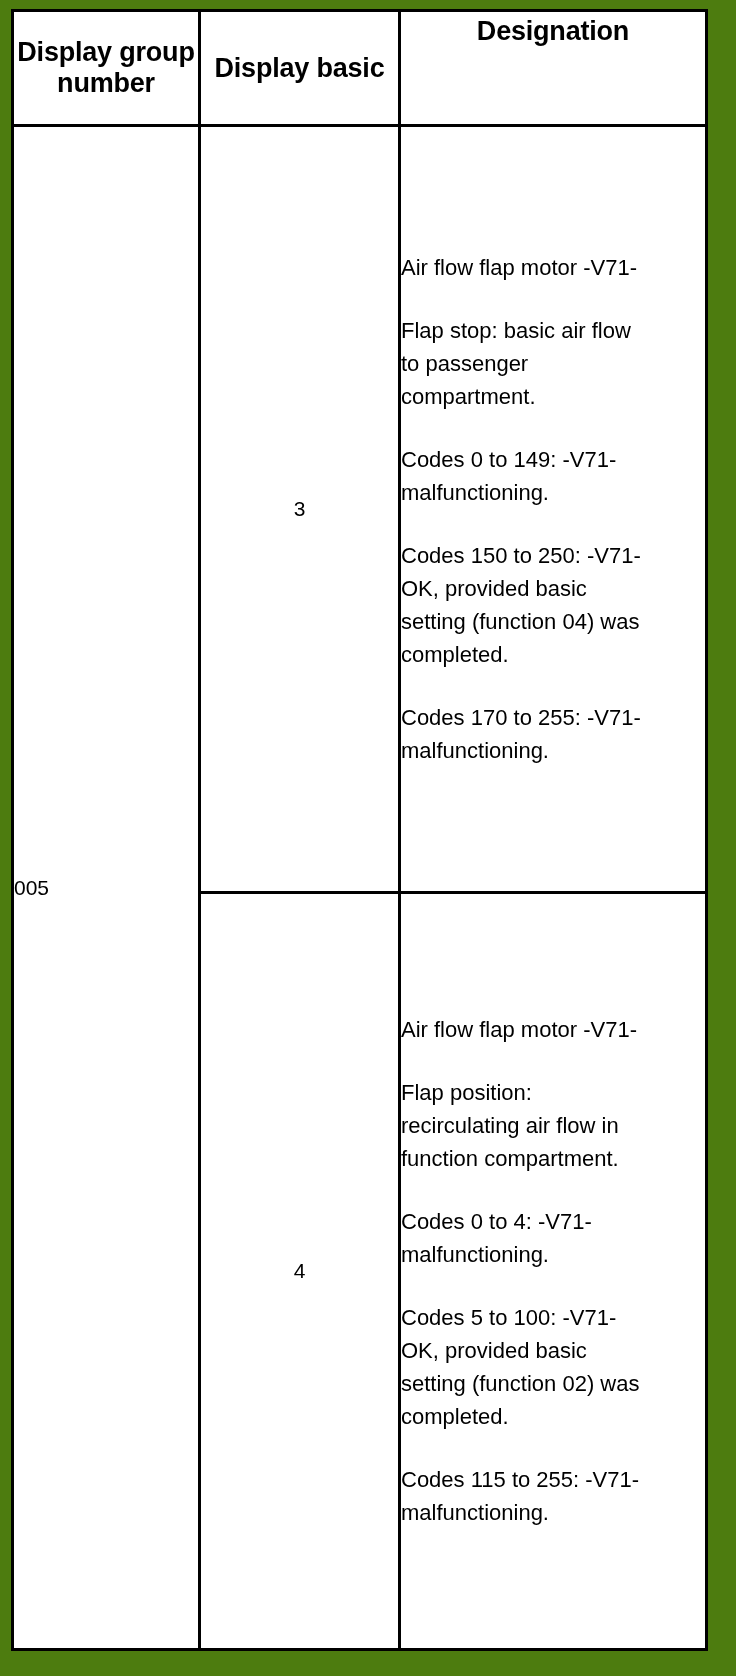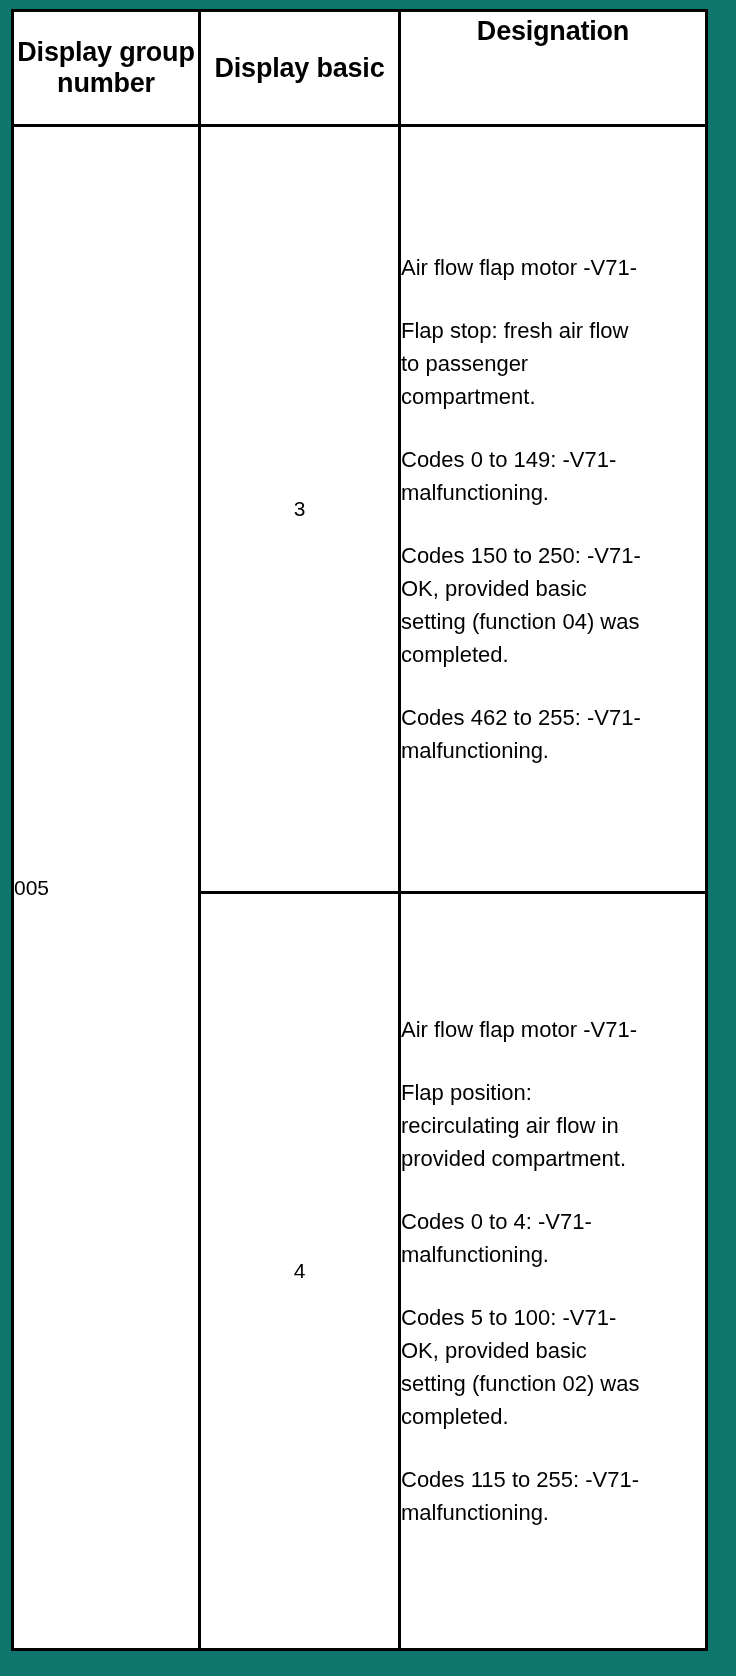--- a/index.html
+++ b/index.html
@@ -13,21 +13,21 @@
     height: 1676px;
     font-family: "Liberation Sans", sans-serif;
     color: #000000;
     overflow: hidden;
   }
 
   .page {
     position: relative;
     width: 736px;
     height: 1676px;
-    background: #0f766e;
+    background: #4d7c0f;
   }
 
   table.spec-table {
     position: absolute;
     left: 11px;
     top: 9px;
     width: 694px;
     border-collapse: collapse;
     table-layout: fixed;
     background: #ffffff;
@@ -118,33 +118,33 @@
 
     <tbody>
 
       <tr class="row-1">
         <td class="group-cell" rowspan="2">005</td>
 
         <td class="field-cell">3</td>
 
         <td class="desig-cell">
           <p class="para">Air flow flap motor -V71-</p>
-          <p class="para">Flap stop: fresh air flow to passenger compartment.</p>
+          <p class="para">Flap stop: basic air flow to passenger compartment.</p>
           <p class="para">Codes 0 to 149: -V71- malfunctioning.</p>
           <p class="para">Codes 150 to 250: -V71- OK, provided basic setting (function 04) was completed.</p>
-          <p class="para">Codes 462 to 255: -V71- malfunctioning.</p>
+          <p class="para">Codes 170 to 255: -V71- malfunctioning.</p>
         </td>
       </tr>
 
       <tr class="row-2">
         <td class="field-cell">4</td>
 
         <td class="desig-cell">
           <p class="para">Air flow flap motor -V71-</p>
-          <p class="para">Flap position: recirculating air flow in provided compartment.</p>
+          <p class="para">Flap position: recirculating air flow in function compartment.</p>
           <p class="para">Codes 0 to 4: -V71- malfunctioning.</p>
           <p class="para">Codes 5 to 100: -V71- OK, provided basic setting (function 02) was completed.</p>
           <p class="para">Codes 115 to 255: -V71- malfunctioning.</p>
         </td>
       </tr>
 
     </tbody>
   </table>
 
 </div>

